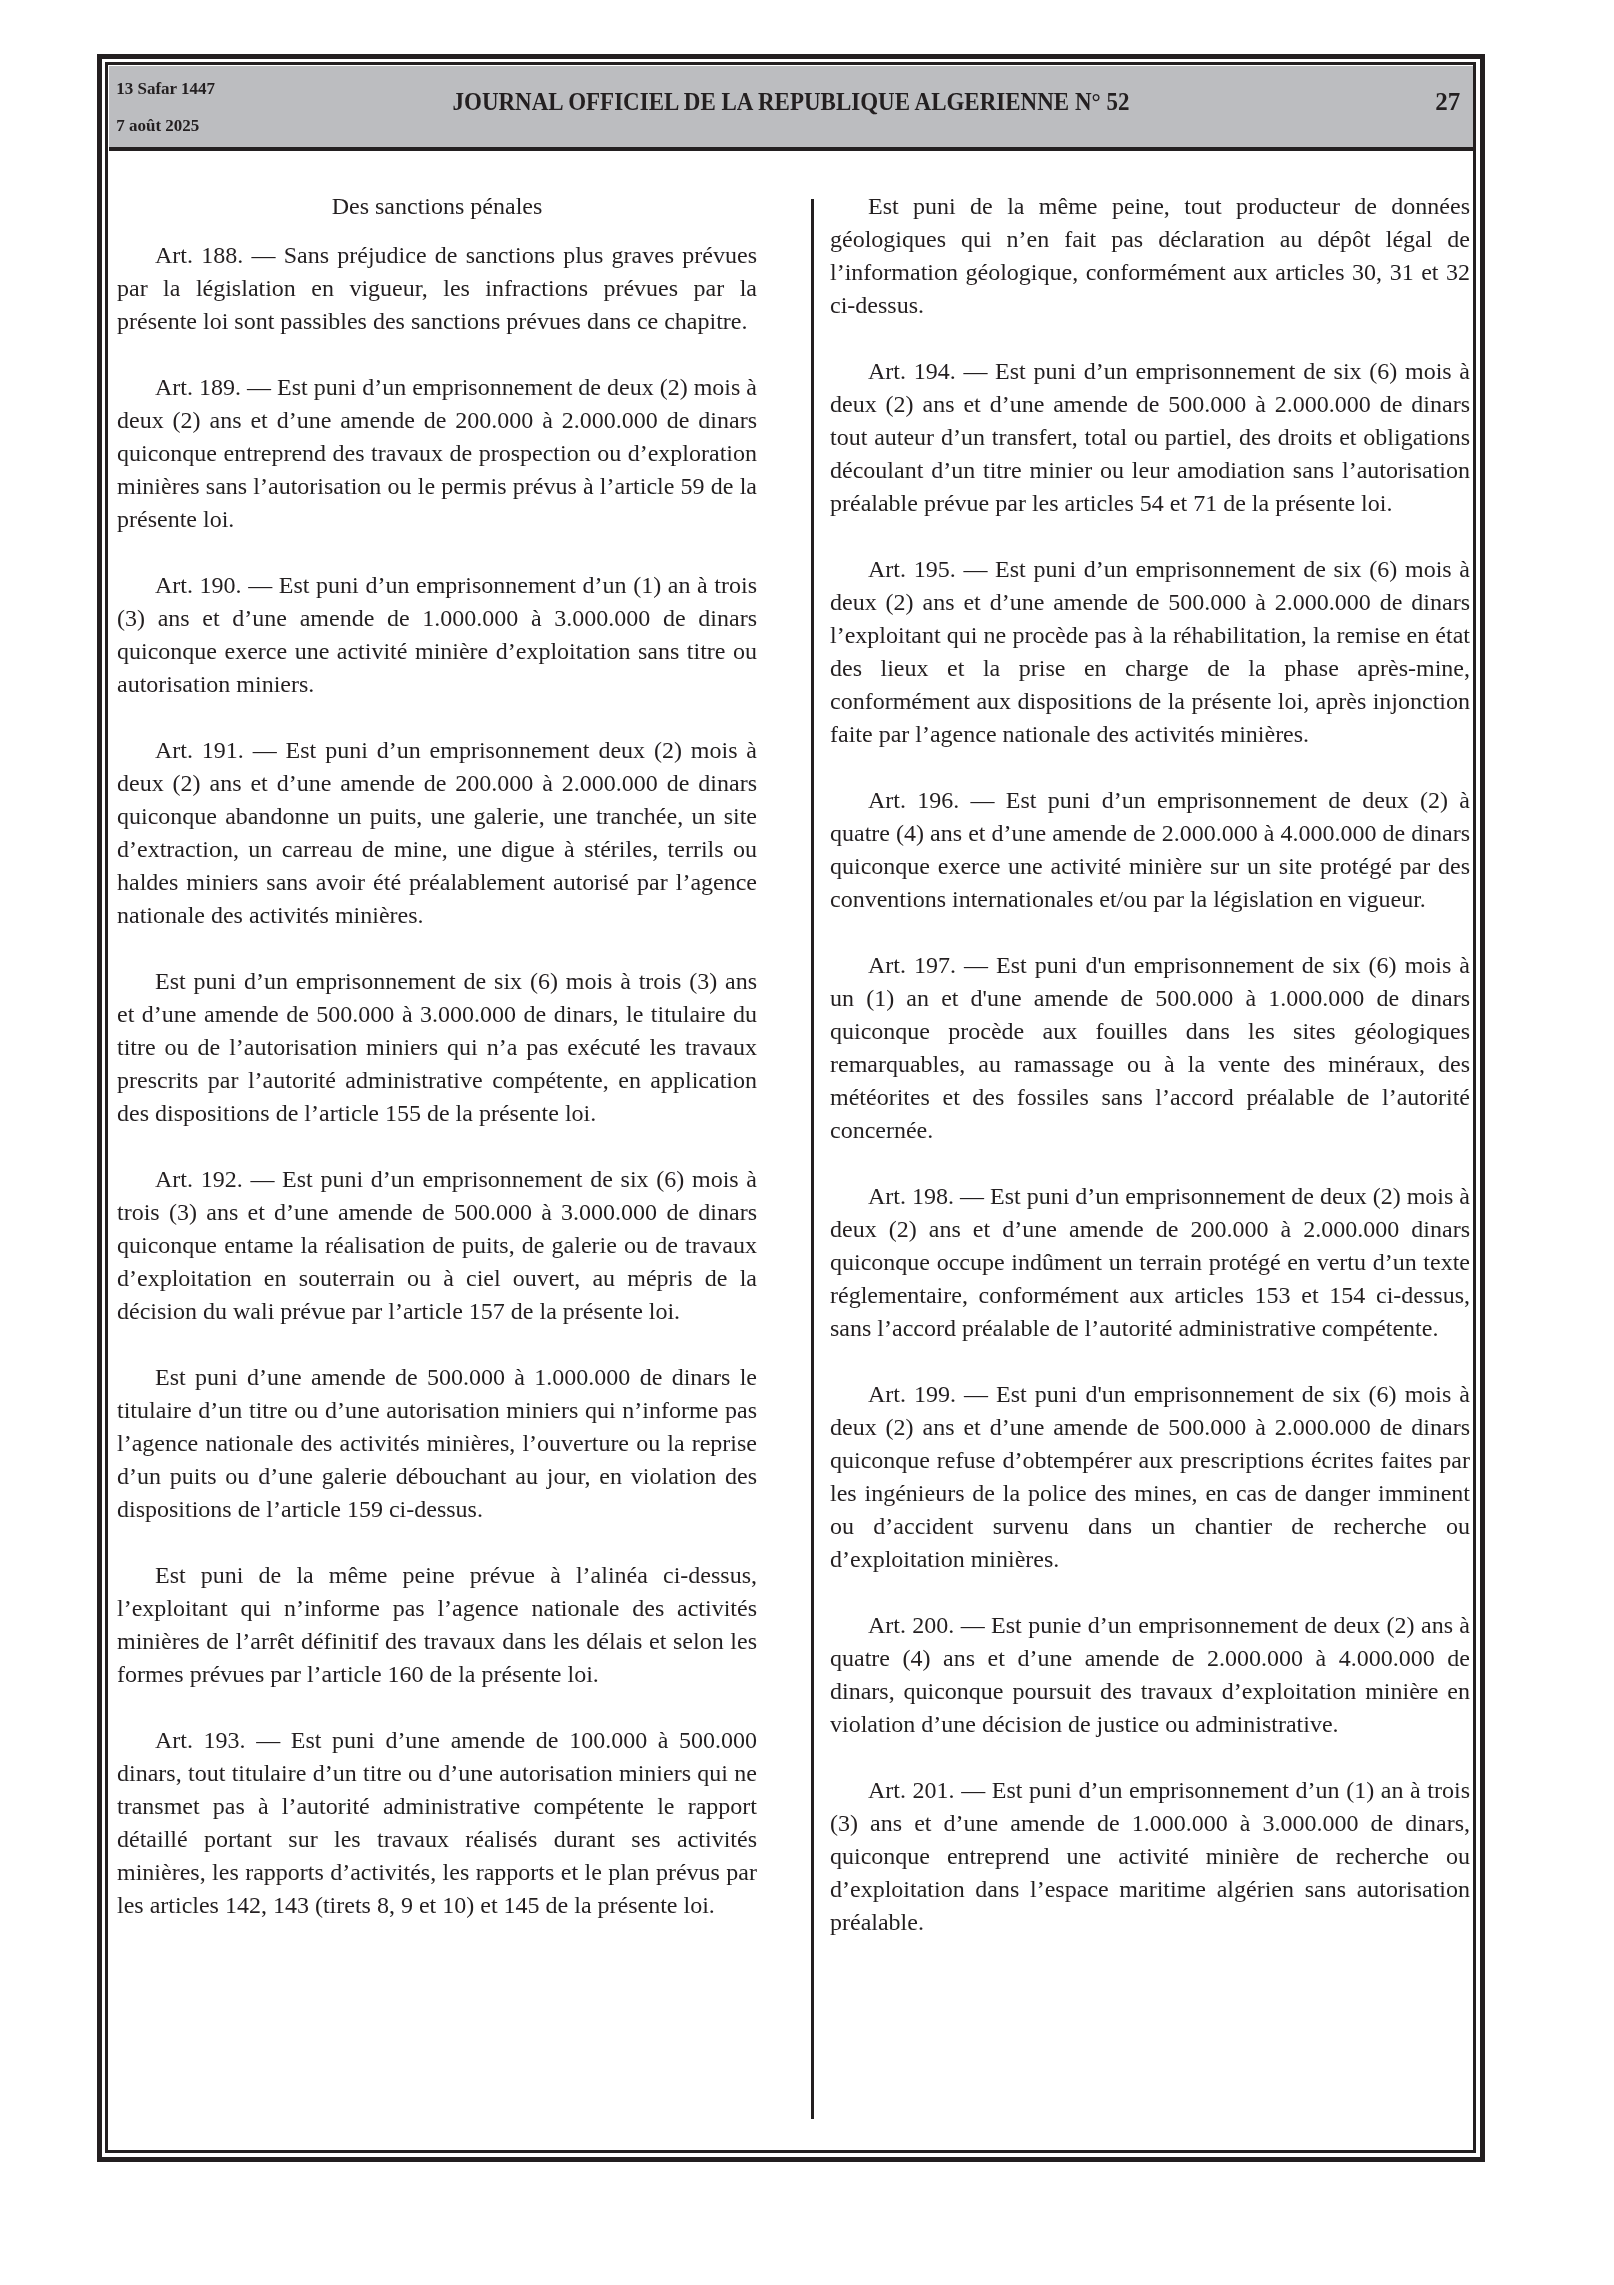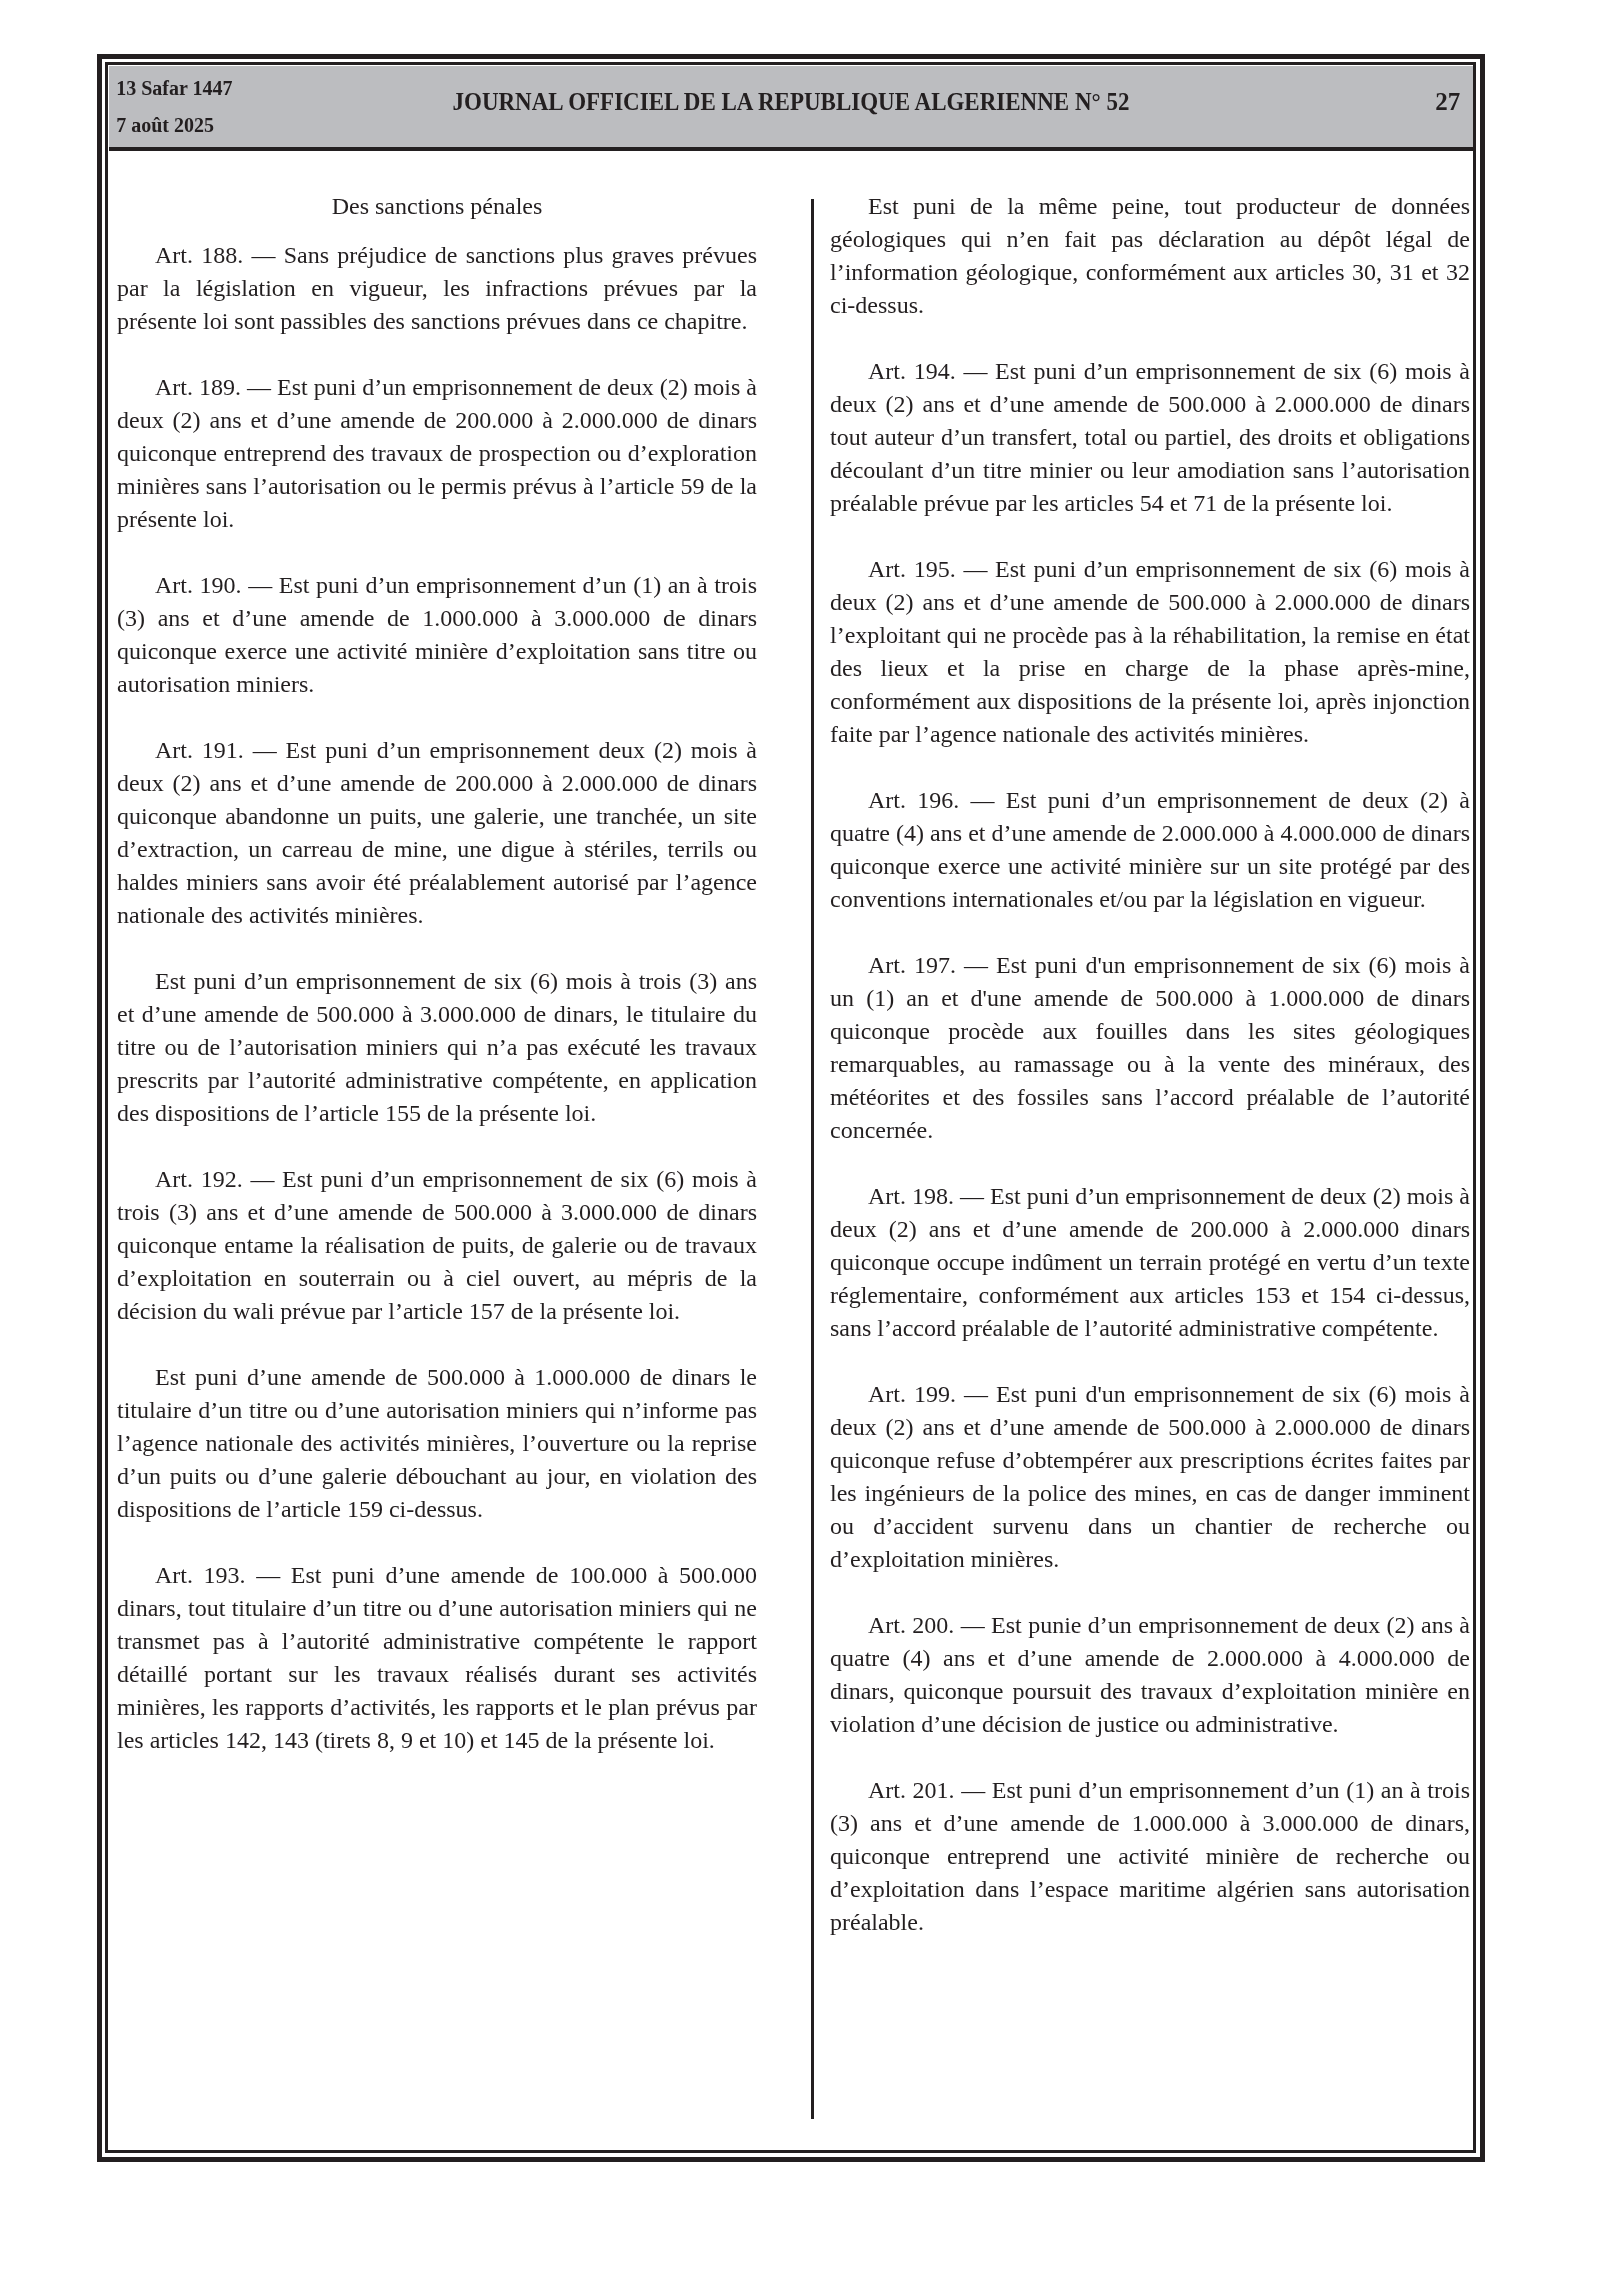--- a/index.html
+++ b/index.html
@@ -4,21 +4,21 @@
   <style>
     html, body { margin: 0; padding: 0; background: #ffffff; }
     body { width: 1615px; height: 2285px; position: relative; overflow: hidden;
            font-family: "Liberation Serif", "DejaVu Serif", serif; color: #231f20; }
     .frame-outer { position: absolute; left: 97px; top: 54px; width: 1388px; height: 2108px;
                    border: 5.4px solid #231f20; box-sizing: border-box; }
     .frame-inner { position: absolute; left: 105px; top: 62px; width: 1371px; height: 2091px;
                    border: 3.6px solid #231f20; box-sizing: border-box; }
     .header { position: absolute; left: 109px; top: 66px; width: 1364px; height: 81px;
               background: #bcbdc0; border-bottom: 4.5px solid #231f20; box-sizing: content-box; }
-    .hdr-date { position: absolute; left: 7.2px; top: 3.6px; font-weight: bold; font-size: 20px; line-height: 37px; }
+    .hdr-date { position: absolute; left: 7.2px; top: 3.6px; font-weight: bold; font-size: 17px; line-height: 37px; }
     .hdr-title { position: absolute; left: 0; right: 0; top: 22px; text-align: center; font-weight: bold;
                  font-size: 25px; letter-spacing: 0px; transform: scaleX(0.92); }
     .hdr-page { position: absolute; right: 12.7px; top: 22px; font-weight: bold; font-size: 25px; text-align: center; }
     .col { position: absolute; top: 190px; width: 640px; font-size: 24px; line-height: 33px;
            text-align: justify; }
     .col-left { left: 117px; }
     .col-right { left: 830px; }
     .divider { position: absolute; left: 811px; top: 199px; width: 2.7px; height: 1920px; background: #231f20; }
     .chapter { text-align: center; margin: 0; }
     .chapter-title { text-align: center; font-weight: normal; margin: 0 0 16.3px 0; }
@@ -42,20 +42,21 @@
 
 <div class="col col-left">
   <p class="chapter-title">Des sanctions pénales</p>
   <p class="para">Art. 188. — Sans préjudice de sanctions plus graves prévues par la législation en vigueur, les infractions prévues par la présente loi sont passibles des sanctions prévues dans ce chapitre.</p>
   <p class="para">Art. 189. — Est puni d’un emprisonnement de deux (2) mois à deux (2) ans et d’une amende de 200.000 à 2.000.000 de dinars quiconque entreprend des travaux de prospection ou d’exploration minières sans l’autorisation ou le permis prévus à l’article 59 de la présente loi.</p>
   <p class="para">Art. 190. — Est puni d’un emprisonnement d’un (1) an à trois (3) ans et d’une amende de 1.000.000 à 3.000.000 de dinars quiconque exerce une activité minière d’exploitation sans titre ou autorisation miniers.</p>
   <p class="para">Art. 191. — Est puni d’un emprisonnement deux (2) mois à deux (2) ans et d’une amende de 200.000 à 2.000.000 de dinars quiconque abandonne un puits, une galerie, une tranchée, un site d’extraction, un carreau de mine, une digue à stériles, terrils ou haldes miniers sans avoir été préalablement autorisé par l’agence nationale des activités minières.</p>
   <p class="para">Est puni d’un emprisonnement de six (6) mois à trois (3) ans et d’une amende de 500.000 à 3.000.000 de dinars, le titulaire du titre ou de l’autorisation miniers qui n’a pas exécuté les travaux prescrits par l’autorité administrative compétente, en application des dispositions de l’article 155 de la présente loi.</p>
   <p class="para">Art. 192. — Est puni d’un emprisonnement de six (6) mois à trois (3) ans et d’une amende de 500.000 à 3.000.000 de dinars quiconque entame la réalisation de puits, de galerie ou de travaux d’exploitation en souterrain ou à ciel ouvert, au mépris de la décision du wali prévue par l’article 157 de la présente loi.</p>
   <p class="para">Est puni d’une amende de 500.000 à 1.000.000 de dinars le titulaire d’un titre ou d’une autorisation miniers qui n’informe pas l’agence nationale des activités minières, l’ouverture ou la reprise d’un puits ou d’une galerie débouchant au jour, en violation des dispositions de l’article 159 ci-dessus.</p>
+  <p class="para">Est puni de la même peine prévue à l’alinéa ci-dessus, l’exploitant qui n’informe pas l’agence nationale des activités minières de l’arrêt définitif des travaux dans les délais et selon les formes prévues par l’article 160 de la présente loi.</p>
   <p class="para">Art. 193. — Est puni d’une amende de 100.000 à 500.000 dinars, tout titulaire d’un titre ou d’une autorisation miniers qui ne transmet pas à l’autorité administrative compétente le rapport détaillé portant sur les travaux réalisés durant ses activités minières, les rapports d’activités, les rapports et le plan prévus par les articles 142, 143 (tirets 8, 9 et 10) et 145 de la présente loi.</p>
 </div>
 
 <div class="divider"></div>
 
 <div class="col col-right">
   <p class="para">Est puni de la même peine, tout producteur de données géologiques qui n’en fait pas déclaration au dépôt légal de l’information géologique, conformément aux articles 30, 31 et 32 ci-dessus.</p>
   <p class="para">Art. 194. — Est puni d’un emprisonnement de six (6) mois à deux (2) ans et d’une amende de 500.000 à 2.000.000 de dinars tout auteur d’un transfert, total ou partiel, des droits et obligations découlant d’un titre minier ou leur amodiation sans l’autorisation préalable prévue par les articles 54 et 71 de la présente loi.</p>
   <p class="para">Art. 195. — Est puni d’un emprisonnement de six (6) mois à deux (2) ans et d’une amende de 500.000 à 2.000.000 de dinars l’exploitant qui ne procède pas à la réhabilitation, la remise en état des lieux et la prise en charge de la phase après-mine, conformément aux dispositions de la présente loi, après injonction faite par l’agence nationale des activités minières.</p>
   <p class="para">Art. 196. — Est puni d’un emprisonnement de deux (2) à quatre (4) ans et d’une amende de 2.000.000 à 4.000.000 de dinars quiconque exerce une activité minière sur un site protégé par des conventions internationales et/ou par la législation en vigueur.</p>

